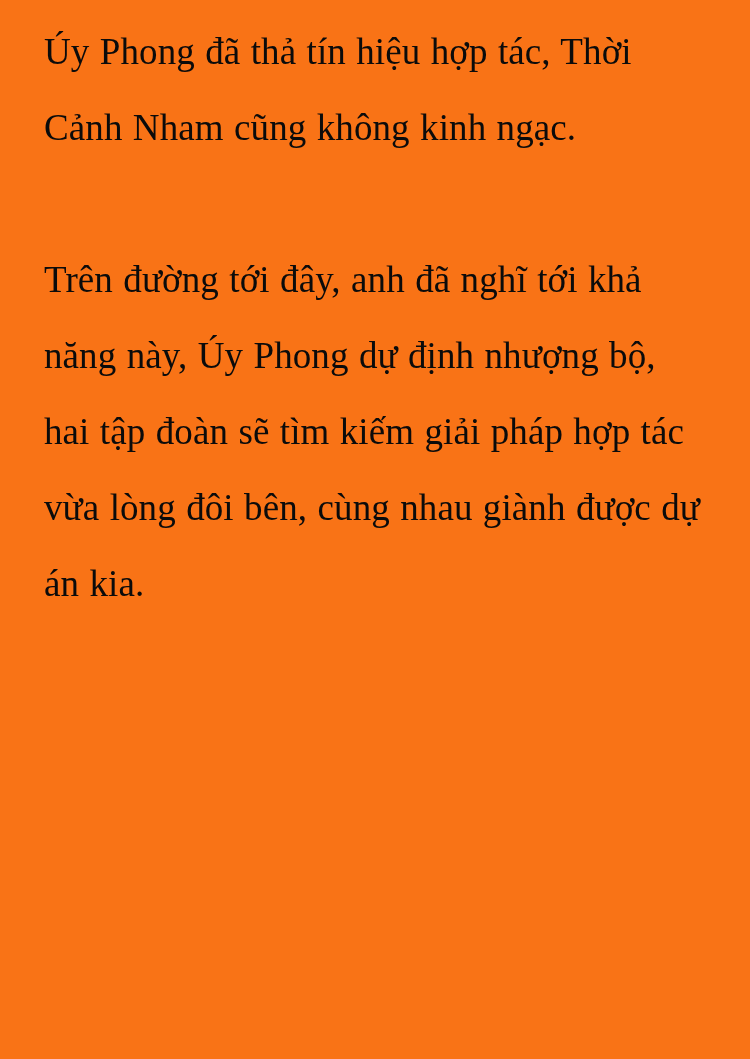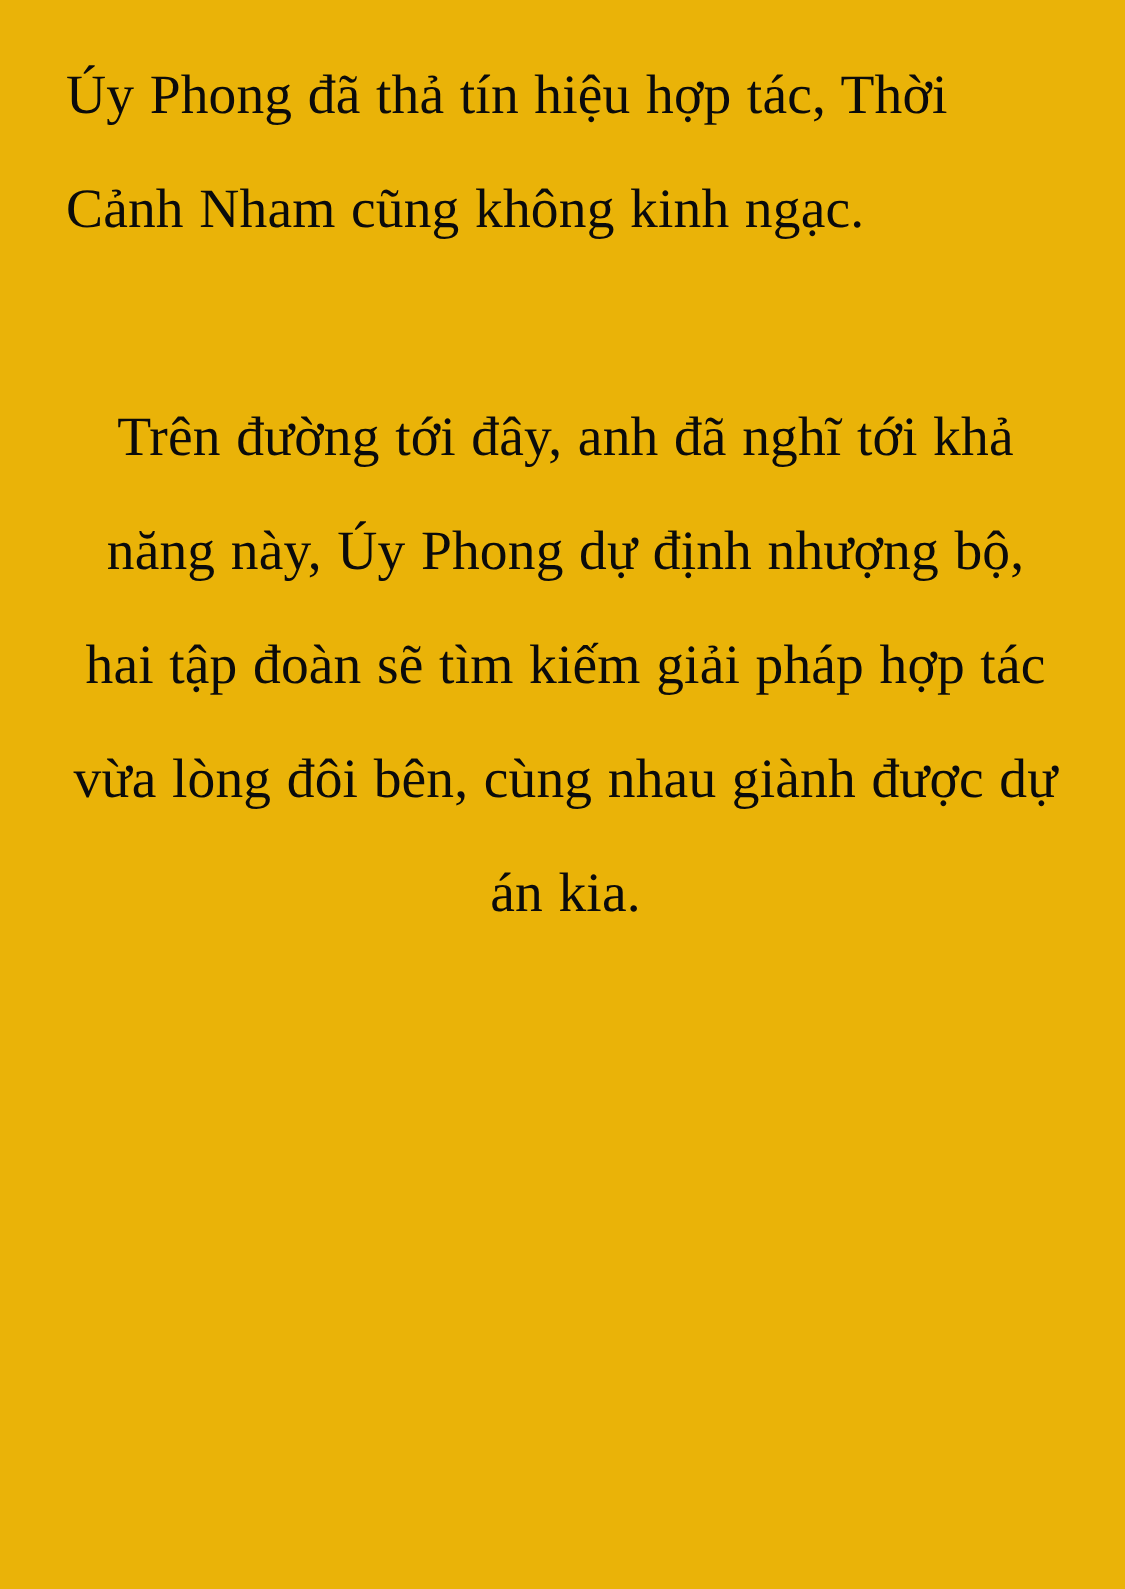--- a/index.html
+++ b/index.html
@@ -9,39 +9,38 @@
   }
   body {
     width: 750px;
     min-height: 1059px;
     font-family: "Liberation Serif", "DejaVu Serif", serif;
   }
   .page {
     width: 750px;
     min-height: 1059px;
     box-sizing: border-box;
-    padding: 26px 40px 0 44px;
-    background: #eab308;
+    padding: 14px 40px 0 44px;
+    background: #f97316;
   }
   .para {
     font-family: "Liberation Serif", "DejaVu Serif", serif;
     font-size: 37px;
     line-height: 76px;
     color: #0b0b0b;
     letter-spacing: 0.1px;
     margin: 0;
     text-align: left;
     word-spacing: 1px;
   }
   .para + .para {
     margin-top: 72px;
   }
   .para.tight-top {
     margin-top: 76px;
-    text-align: center;
   }
 </style>
 </head>
 <body>
 
 <div class="page">
   <p class="para">Úy Phong đã thả tín hiệu hợp tác, Thời Cảnh Nham cũng không kinh ngạc.</p>
   <p class="para tight-top">Trên đường tới đây, anh đã nghĩ tới khả năng này, Úy Phong dự định nhượng bộ, hai tập đoàn sẽ tìm kiếm giải pháp hợp tác vừa lòng đôi bên, cùng nhau giành được dự án kia.</p>
 </div>
 

